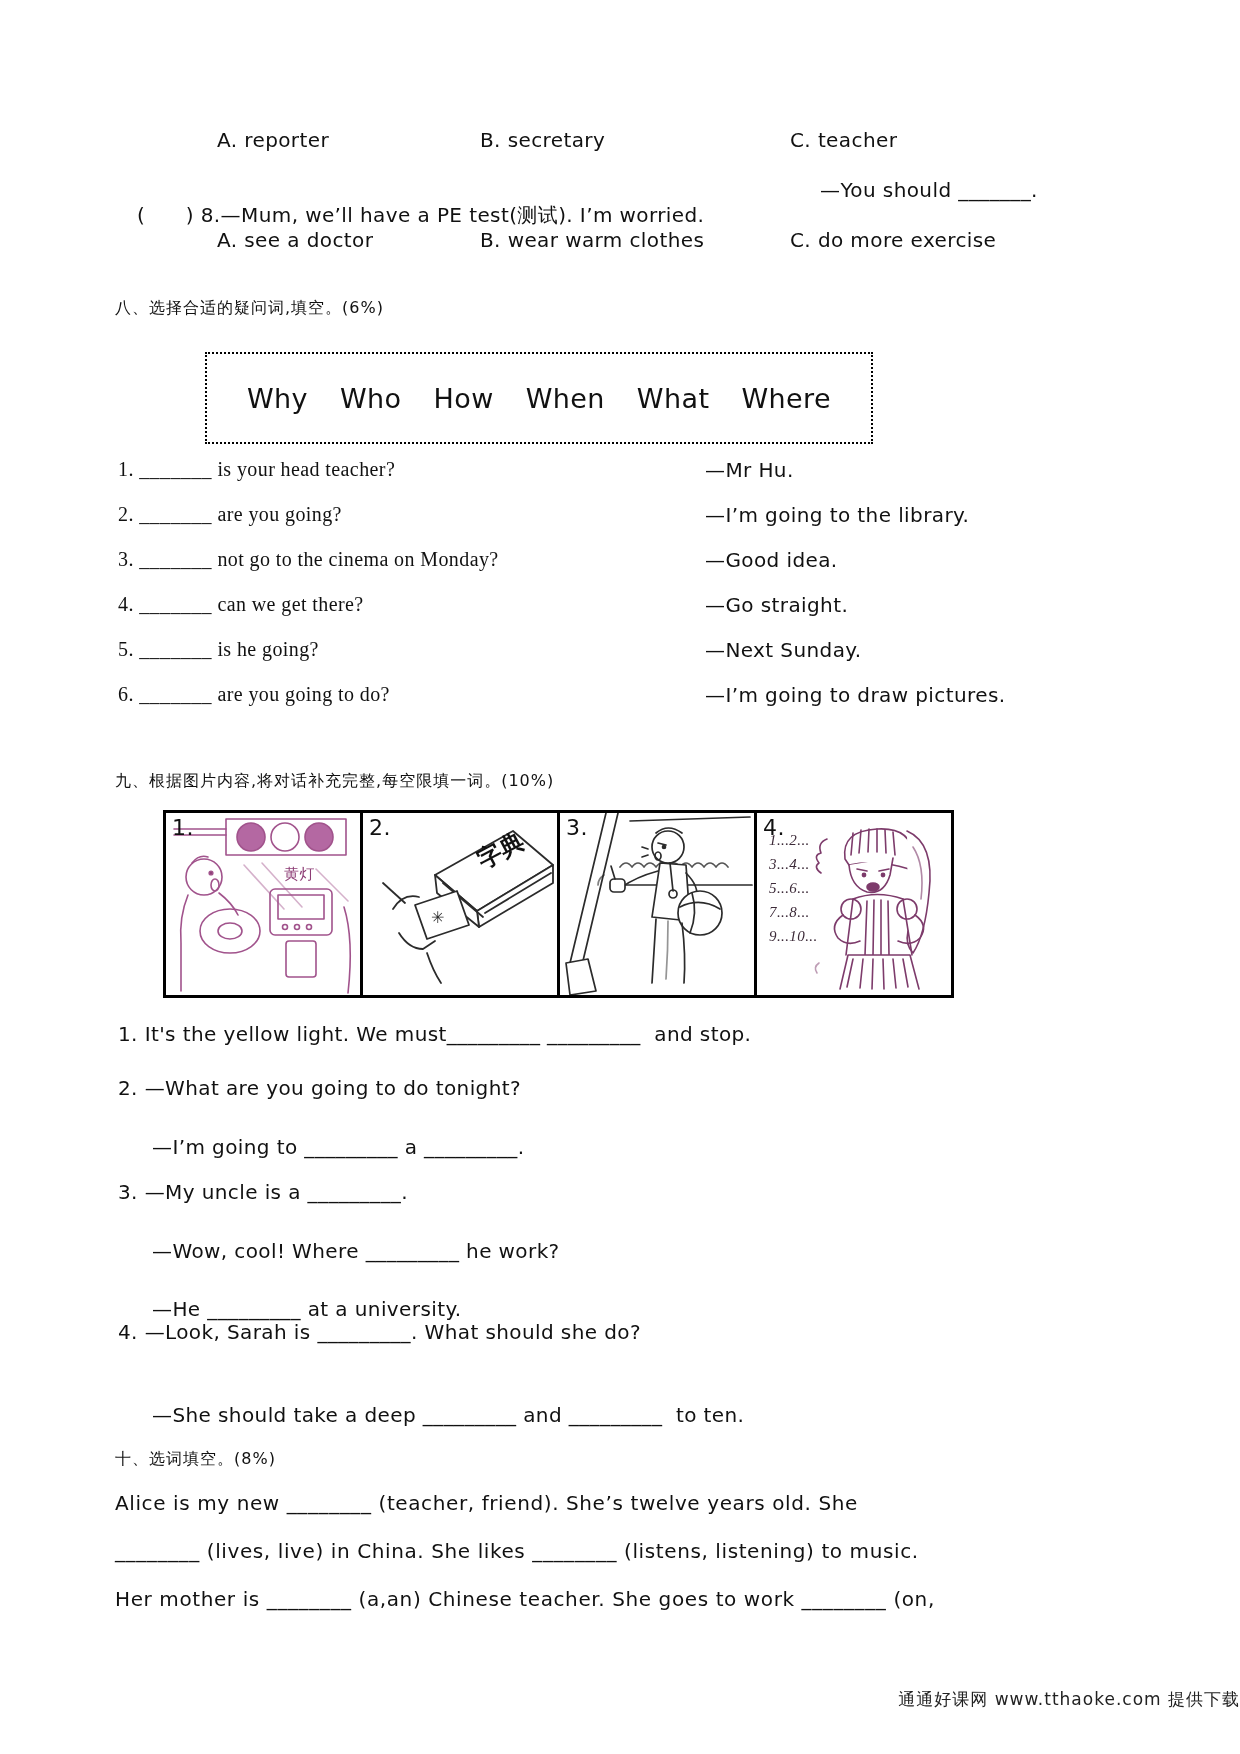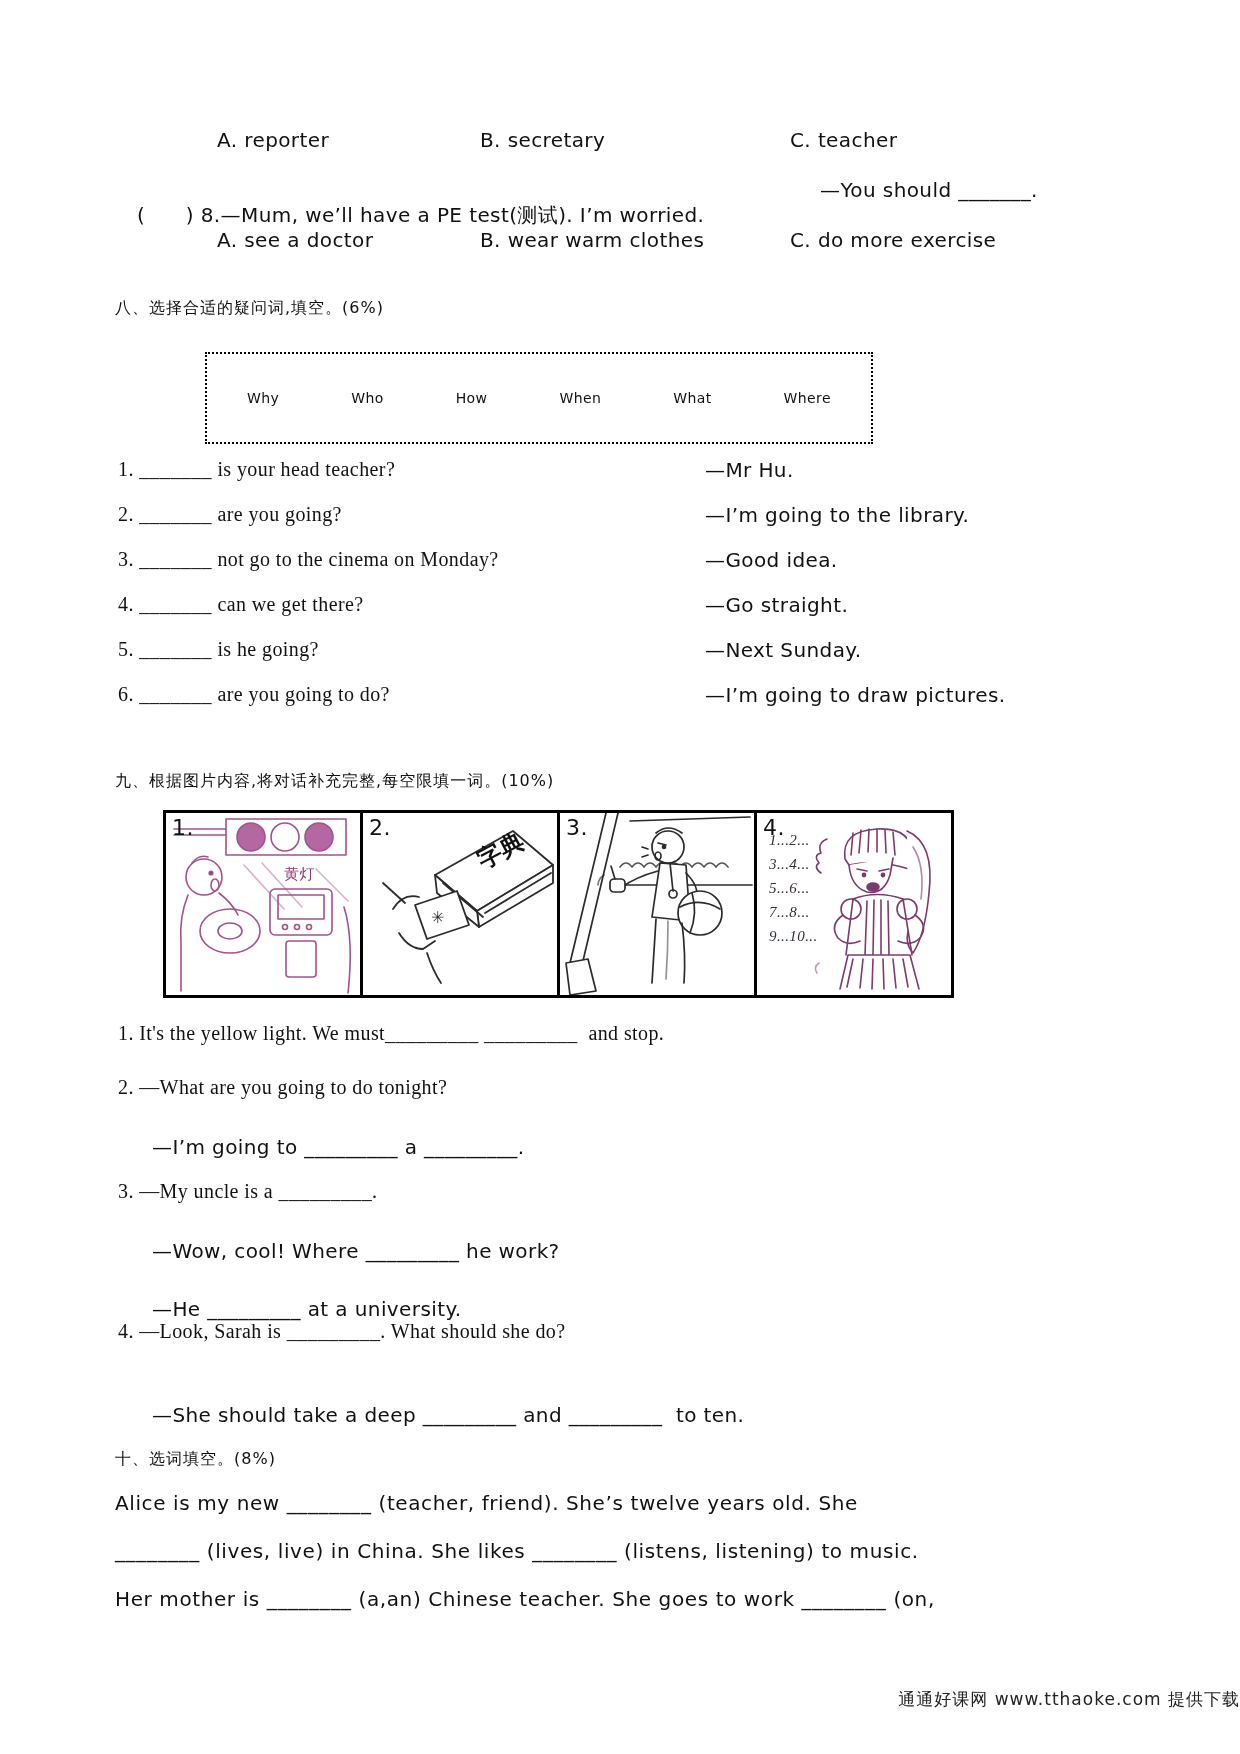--- a/index.html
+++ b/index.html
@@ -8,31 +8,31 @@
     font-family:"DejaVu Sans","Liberation Sans",sans-serif;
     color:#111;font-size:20px;letter-spacing:.4px;overflow:hidden;
   }
   .abs{position:absolute;white-space:pre;}
   .opt-a{left:217px;} .opt-b{left:480px;} .opt-c{left:790px;}
   .sec-title{font-size:16px;letter-spacing:1px;}
   .word-bank{
     position:absolute;left:205px;top:352px;width:668px;height:92px;
     border:2px dotted #000;box-sizing:border-box;
     display:flex;align-items:center;justify-content:space-between;
-    padding:0 40px;font-size:14px;
+    padding:0 40px;font-size:27px;
   }
   .qa-q{position:absolute;left:118px;white-space:pre;font-family:Liberation Serif, serif;}
   .qa-a{position:absolute;left:705px;white-space:pre;}
   .pic-table{position:absolute;left:163px;top:810px;display:flex;border:3px solid #000;background:#fff;}
   .pic-cell{width:194px;height:182px;position:relative;border-right:3px solid #000;background:#fff;}
   .pic-cell:last-child{border-right:none;}
   .pic-num{position:absolute;left:6px;top:2px;font-size:22px;z-index:2;}
   .pic-cell svg{position:absolute;left:0;top:0;width:100%;height:100%;}
   .ln{position:absolute;white-space:pre;}
-  .ln-num{left:118px;font-family:Liberation Serif, serif;} .ln-ind{left:152px;}
+  .ln-num{left:118px;} .ln-ind{left:152px;}
   .para{position:absolute;left:115px;white-space:pre;letter-spacing:.6px;}
   .footer{position:absolute;top:1688px;left:0;width:100%;text-align:right;font-size:17px;color:#222;letter-spacing:1px;}
   .sk{fill:none;stroke-linecap:round;stroke-linejoin:round;}
 </style>
 </head>
 <body>
 
 <div class="page">
 
   <div>

